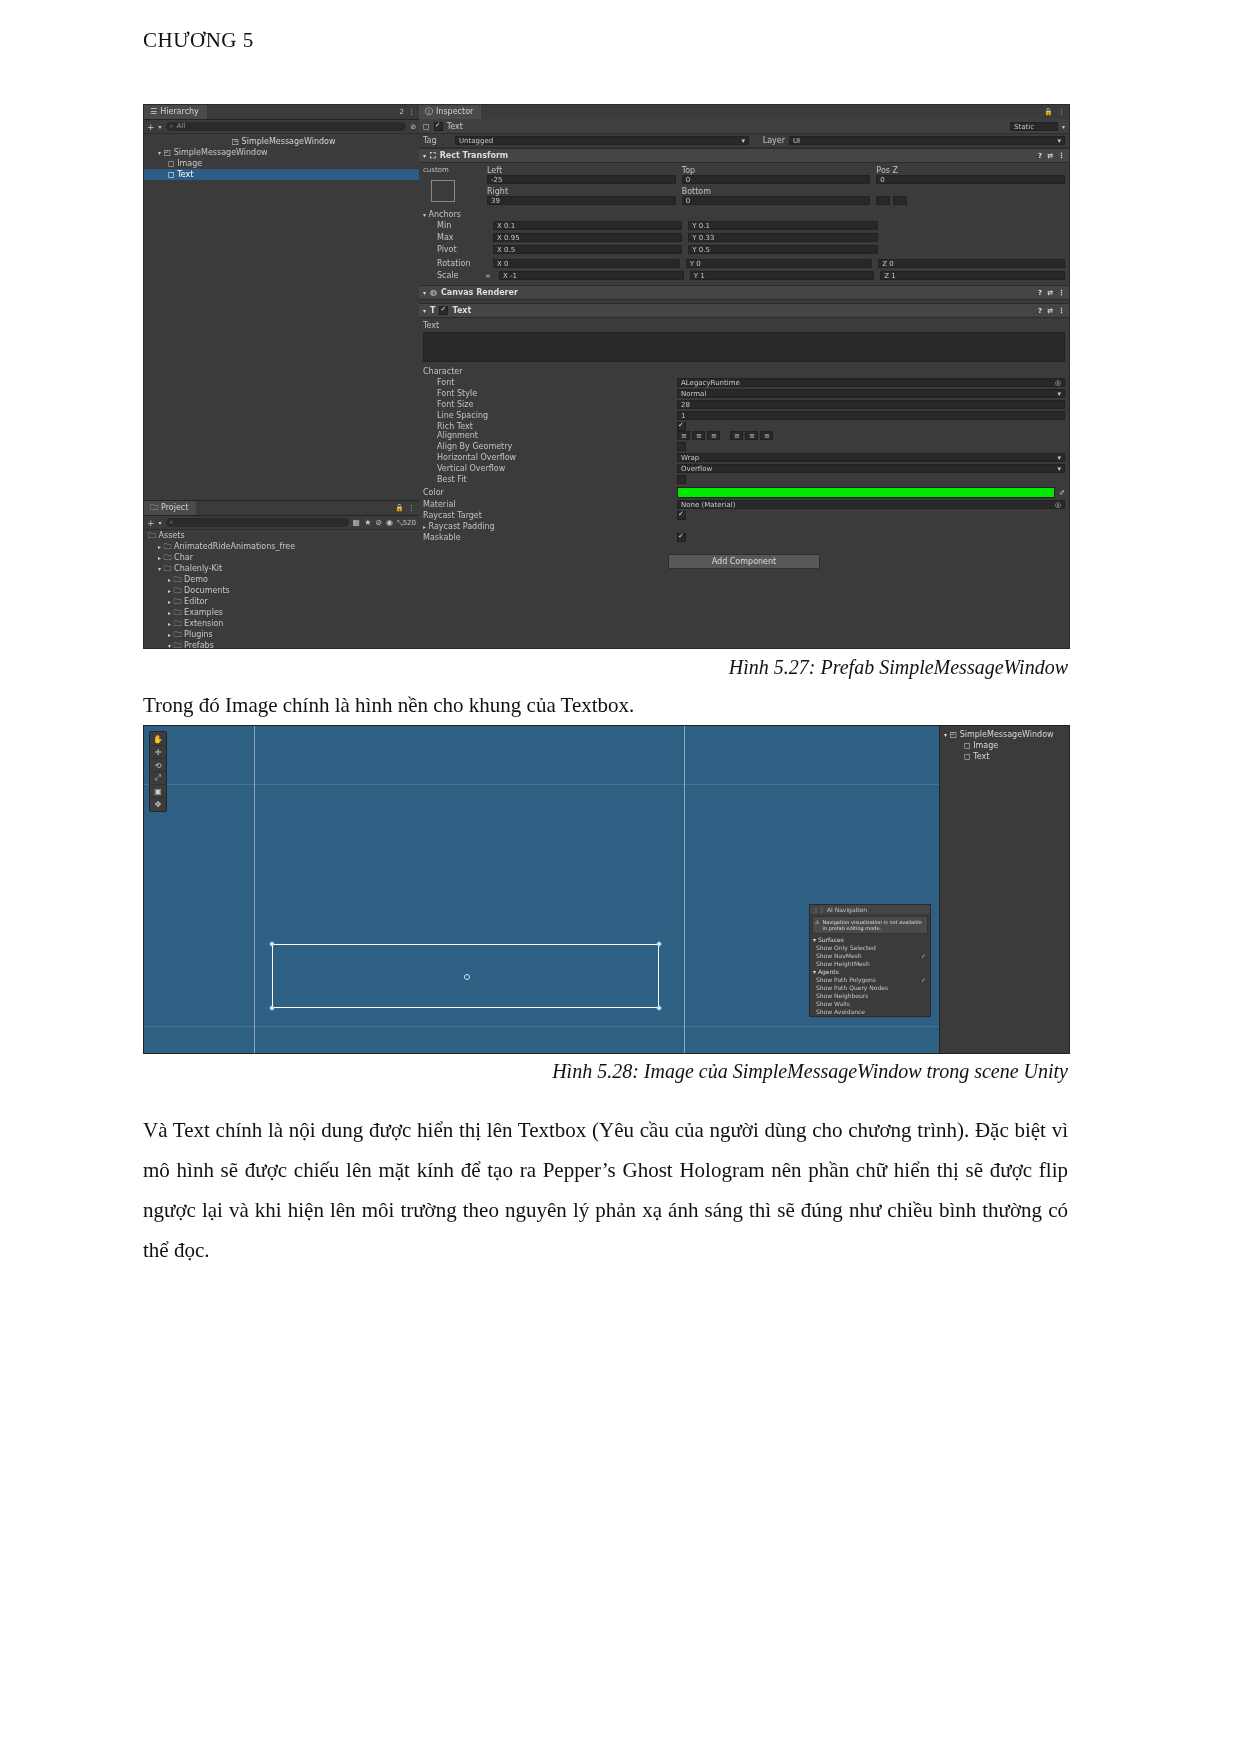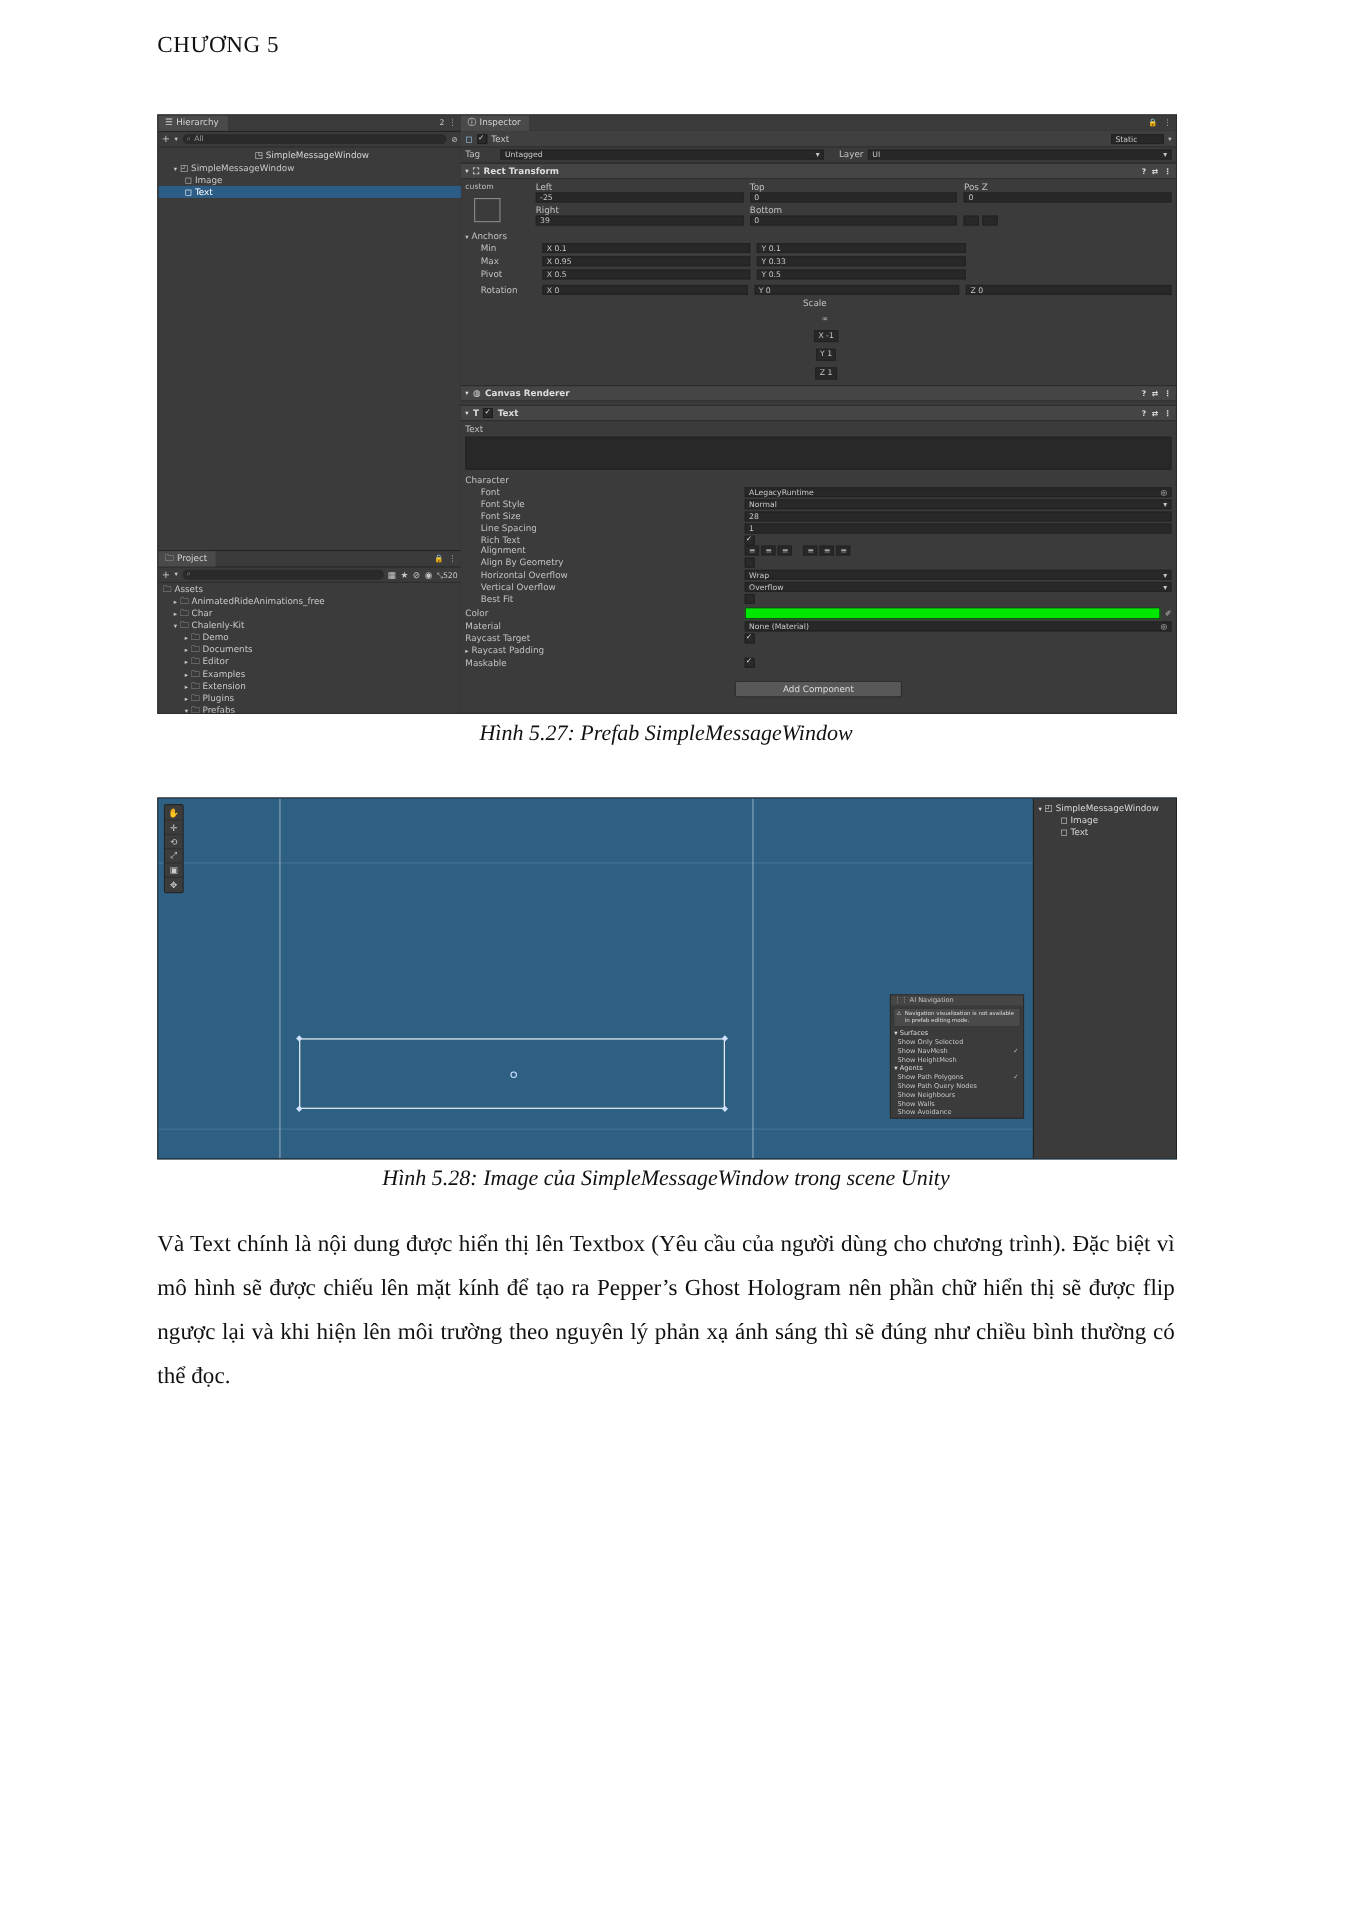--- a/index.html
+++ b/index.html
@@ -13,21 +13,21 @@
   }
   .page {
     position:absolute; left:0; top:0; width:1240px; height:1754px;
   }
   .chapter-head {
     position:absolute; left:143px; top:28px;
     font-family:"Liberation Serif", serif;
     font-size:21px; letter-spacing:0.5px;
   }
   .fig-caption {
-    text-align:center;
+    text-align:right;
     font-style:italic;
     font-size:20px;
     font-family:"Liberation Serif", serif;
   }
   .para {
     position:absolute;
     left:143px; width:925px;
     font-size:21px;
     line-height:40px;
     text-align:justify;
@@ -341,21 +341,21 @@
             <span class="field" style="flex:1;">X 0.5</span>
             <span class="field" style="flex:1;">Y 0.5</span>
             <span style="flex:1;"></span>
           </div>
           <div style="display:flex;gap:6px;padding-left:14px;align-items:center;margin-top:5px;">
             <span class="lbl" style="width:50px;">Rotation</span>
             <span class="field" style="flex:1;">X 0</span>
             <span class="field" style="flex:1;">Y 0</span>
             <span class="field" style="flex:1;">Z 0</span>
           </div>
-          <div style="display:flex;gap:6px;padding-left:14px;align-items:center;margin-top:3px;flex-direction:column;">
+          <div style="display:flex;gap:6px;padding-left:14px;align-items:center;margin-top:3px;">
             <span class="lbl" style="width:42px;">Scale</span>
             <span style="width:8px;font-size:7px;">∞</span>
             <span class="field" style="flex:1;">X -1</span>
             <span class="field" style="flex:1;">Y 1</span>
             <span class="field" style="flex:1;">Z 1</span>
           </div>
         </div>
 
         <div class="comp-head" style="margin-top:5px;">
           <span style="font-size:6px;">▾</span>
@@ -479,20 +479,21 @@
         <div style="display:flex;justify-content:center;margin-top:12px;">
           <div class="btn-add">Add Component</div>
         </div>
 
       </div>
     </div>
   </div>
 
   <div class="fig-caption" style="position:absolute;left:143px;top:656px;width:925px;">Hình 5.27: Prefab SimpleMessageWindow</div>
 
+  <div class="para" style="top:685px;">Trong đó Image chính là hình nền cho khung của Textbox.</div>
 
   <div class="unity2">
     <div class="scene-viewport">
       <div class="gridline-v" style="left:110px;background:rgba(255,255,255,0.45);"></div>
       <div class="gridline-v" style="left:540px;background:rgba(255,255,255,0.45);"></div>
       <div class="gridline-h" style="top:58px;"></div>
       <div class="gridline-h" style="top:300px;"></div>
 
       <div class="scene-toolcol">
         <div class="scene-tool">✋</div>

